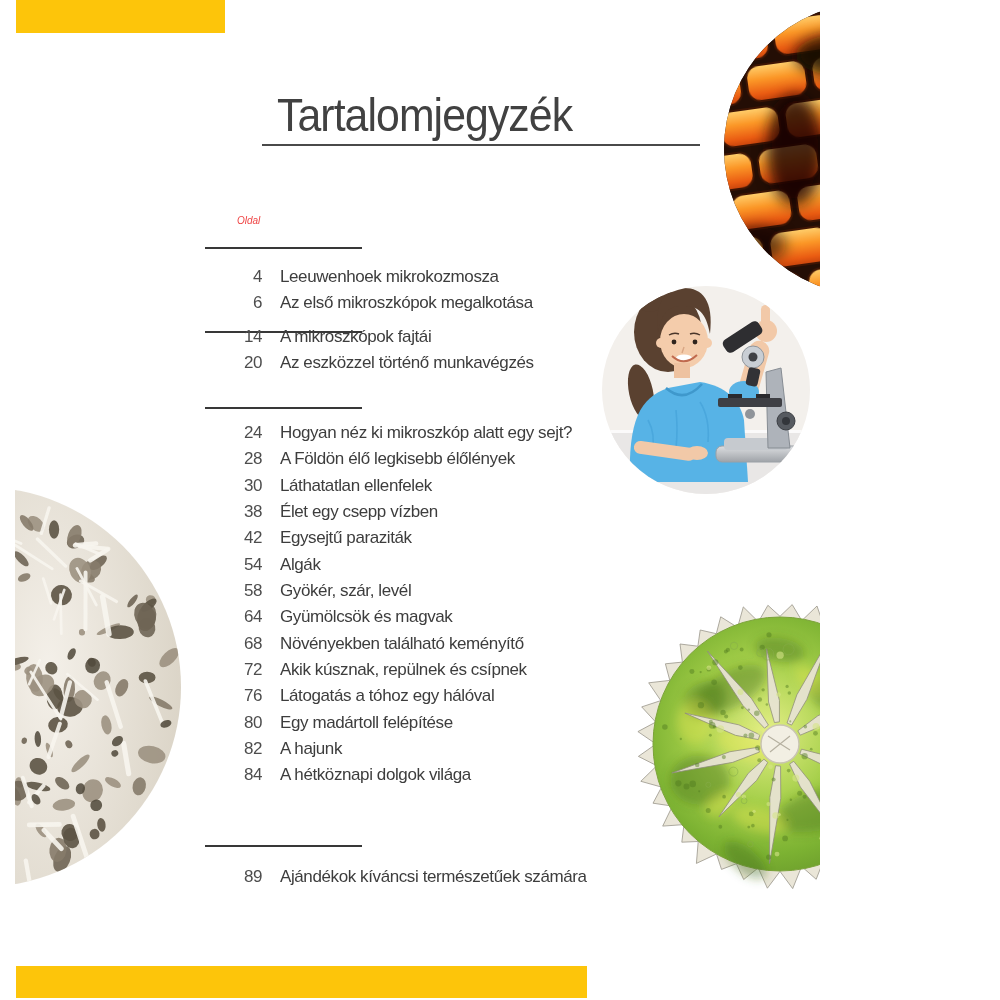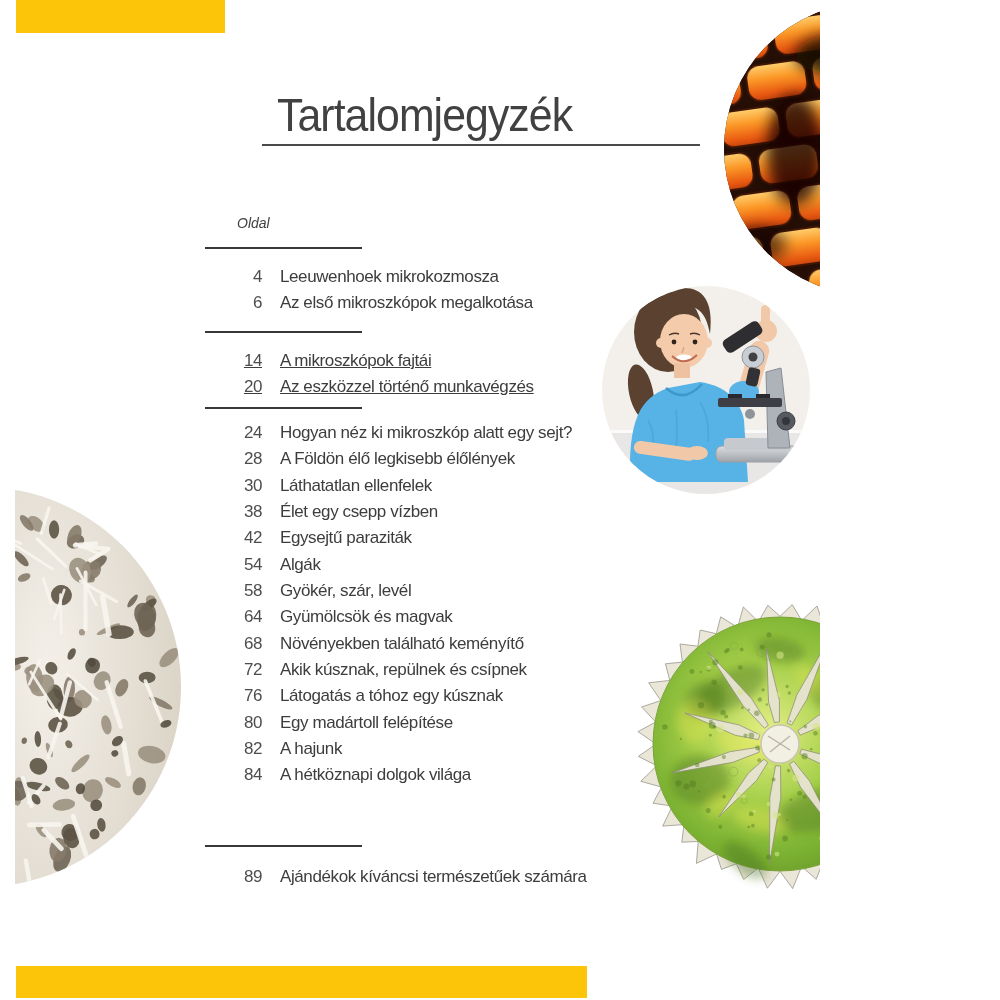--- a/index.html
+++ b/index.html
@@ -6,21 +6,21 @@
   .page{position:relative;width:820px;height:1000px;background:#ffffff;overflow:hidden;
         font-family:"Liberation Sans",sans-serif;color:#3d3d3d;}
   .accent{position:absolute;background:#fdc50a;}
   .bar-top-left{left:16px;top:0;width:209px;height:33px;}
   .bar-bottom{left:16px;top:966px;width:571px;height:32px;}
   .page-badge{left:897px;top:916px;width:103px;height:34px;}
   .page-badge span{display:block;padding-left:14px;line-height:34px;font-size:25px;color:#fdf5d2;}
   .title{position:absolute;left:277px;top:88px;margin:0;font-size:46px;font-weight:300;
          letter-spacing:-1px;color:#414141;transform:scaleX(.93);transform-origin:left top;white-space:nowrap;}
   .title-underline{position:absolute;left:262px;top:144px;width:438px;height:2px;background:#4a4a4a;}
-  .oldal{position:absolute;left:237px;top:215px;font-size:14px;font-style:italic;color:#404040;}
+  .oldal{position:absolute;left:237px;top:215px;font-size:10px;font-style:italic;color:#ef4444;}
   .sep{position:absolute;left:205px;width:157px;height:2px;background:#383838;}
   .toc-sec{position:absolute;left:205px;width:580px;}
   .toc-row{display:flex;height:26.35px;line-height:26.35px;font-size:17px;letter-spacing:-0.4px;}
   .toc-num{width:57px;text-align:right;color:#4d4d4d;flex:none;}
   .toc-title{margin-left:18px;color:#3d3d3d;white-space:nowrap;text-align:right;}
   .photo{position:absolute;}
 </style>
 </head>
 <body>
 
@@ -41,21 +41,21 @@
   <div class="toc-sec" style="top: 264px;">
       <div class="toc-row">
         <span class="toc-num">4</span>
         <span class="toc-title">Leeuwenhoek mikrokozmosza</span>
       </div>
       <div class="toc-row">
         <span class="toc-num">6</span>
         <span class="toc-title">Az első mikroszkópok megalkotása</span>
       </div>
     </div>
-  <div class="toc-sec" style="top: 348px; text-decoration: underline;">
+  <div class="toc-sec" style="top: 324px;">
       <div class="toc-row">
         <span class="toc-num">14</span>
         <span class="toc-title">A mikroszkópok fajtái</span>
       </div>
       <div class="toc-row">
         <span class="toc-num">20</span>
         <span class="toc-title">Az eszközzel történő munkavégzés</span>
       </div>
     </div>
   <div class="toc-sec" style="top: 420px;">
@@ -94,21 +94,21 @@
       <div class="toc-row">
         <span class="toc-num">68</span>
         <span class="toc-title">Növényekben található keményítő</span>
       </div>
       <div class="toc-row">
         <span class="toc-num">72</span>
         <span class="toc-title">Akik kúsznak, repülnek és csípnek</span>
       </div>
       <div class="toc-row">
         <span class="toc-num">76</span>
-        <span class="toc-title">Látogatás a tóhoz egy kúsznak</span>
+        <span class="toc-title">Látogatás a tóhoz egy hálóval</span>
       </div>
       <div class="toc-row">
         <span class="toc-num">80</span>
         <span class="toc-title">Egy madártoll felépítése</span>
       </div>
       <div class="toc-row">
         <span class="toc-num">82</span>
         <span class="toc-title">A hajunk</span>
       </div>
       <div class="toc-row">

